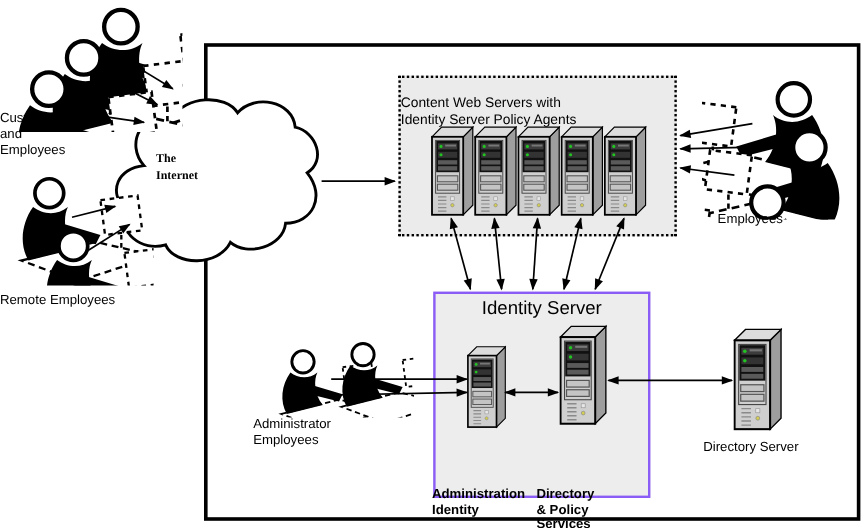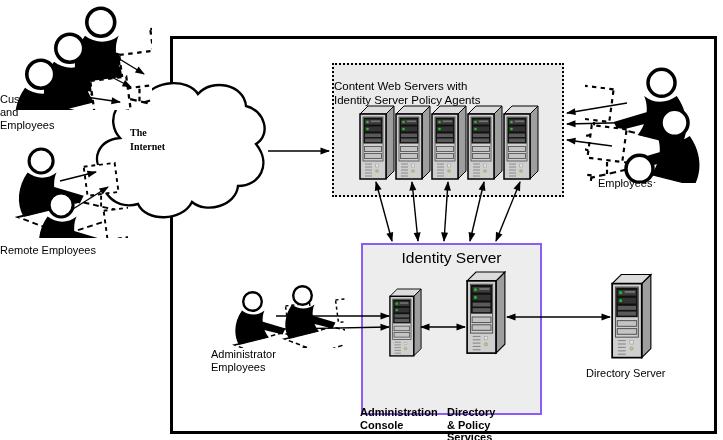--- a/index.html
+++ b/index.html
@@ -175,21 +175,21 @@
   </div>
   <div class="lbl" style="left:211px;top:348px;width:84px">
     <div>Administrator</div>
     <div>Employees</div>
   </div>
   <div class="lbl" style="left:598px;top:177px;width:110px">
     <div>Employees</div>
   </div>
   <div class="lbl bold" style="left:360px;top:366px;width:84px">
     <div>Administration</div>
-    <div>Console</div>
+    <div>Identity</div>
   </div>
   <div class="lbl bold" style="left:447px;top:366px;width:80px">
     <div>Directory</div>
     <div>&amp; Policy</div>
     <div>Services</div>
   </div>
   <div class="lbl" style="left:586px;top:367px;width:88px">
     <div>Directory Server</div>
   </div>
 

